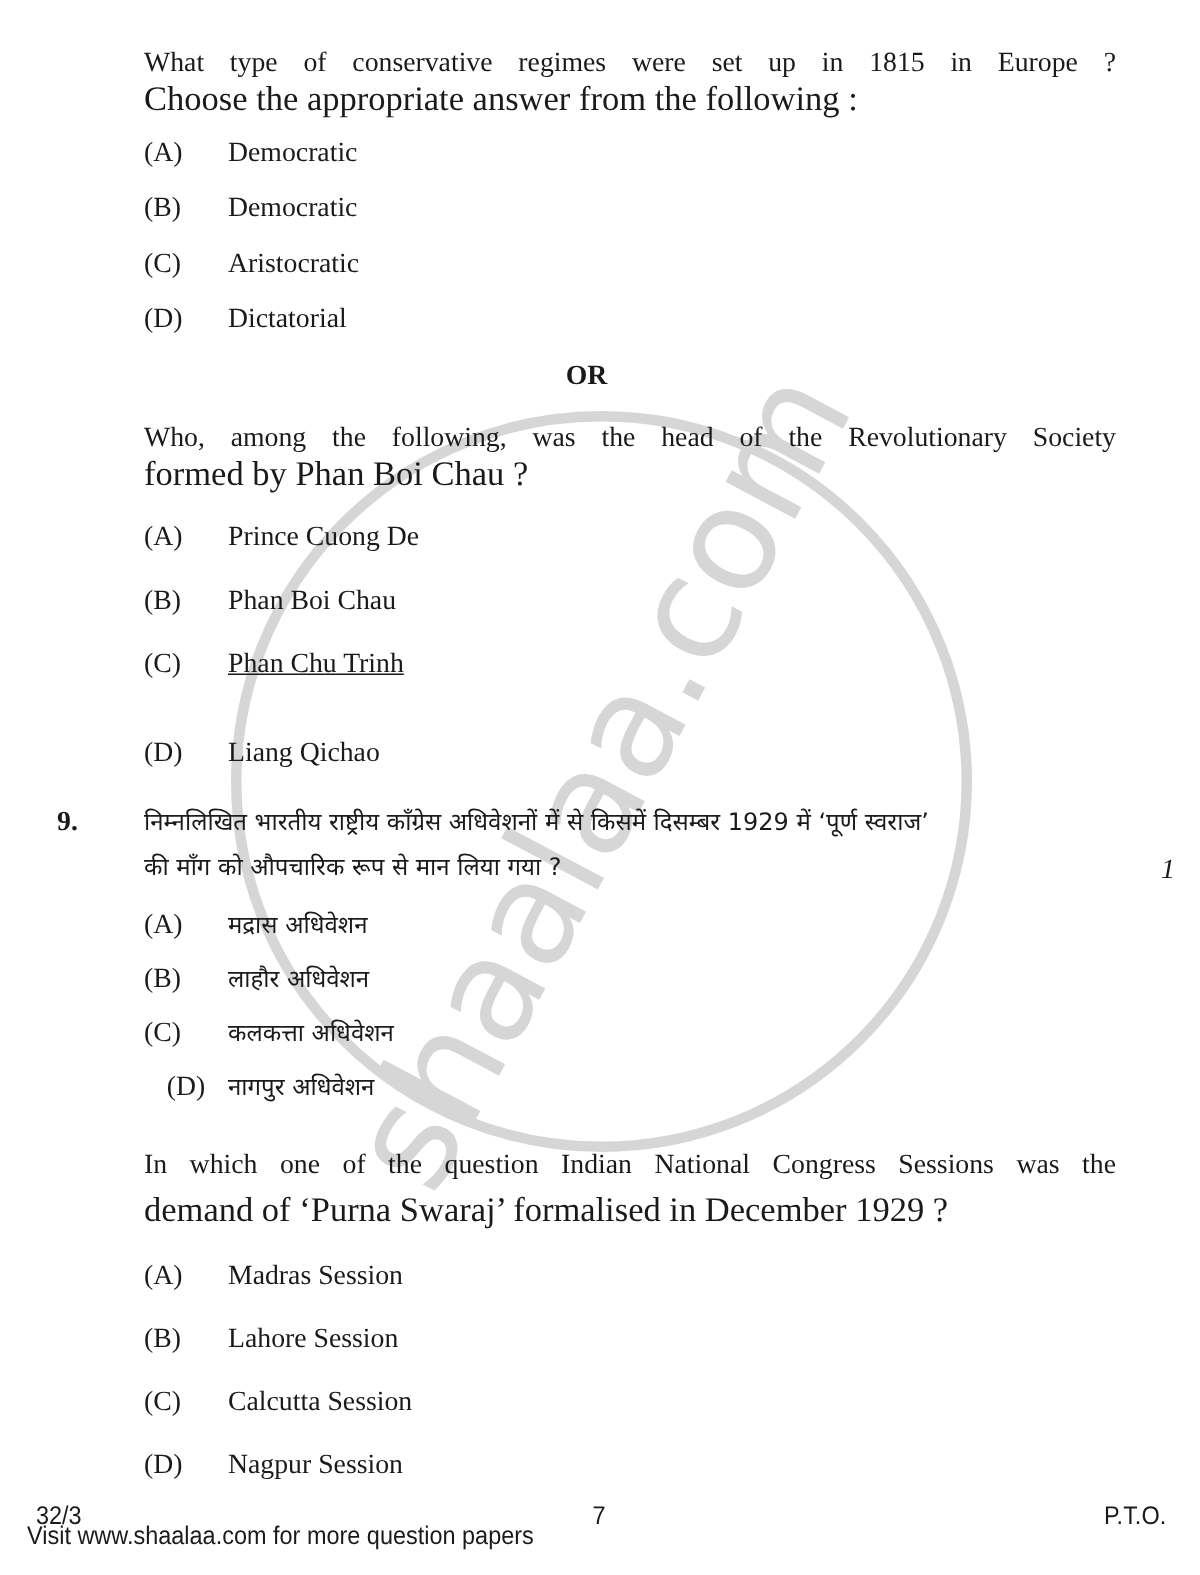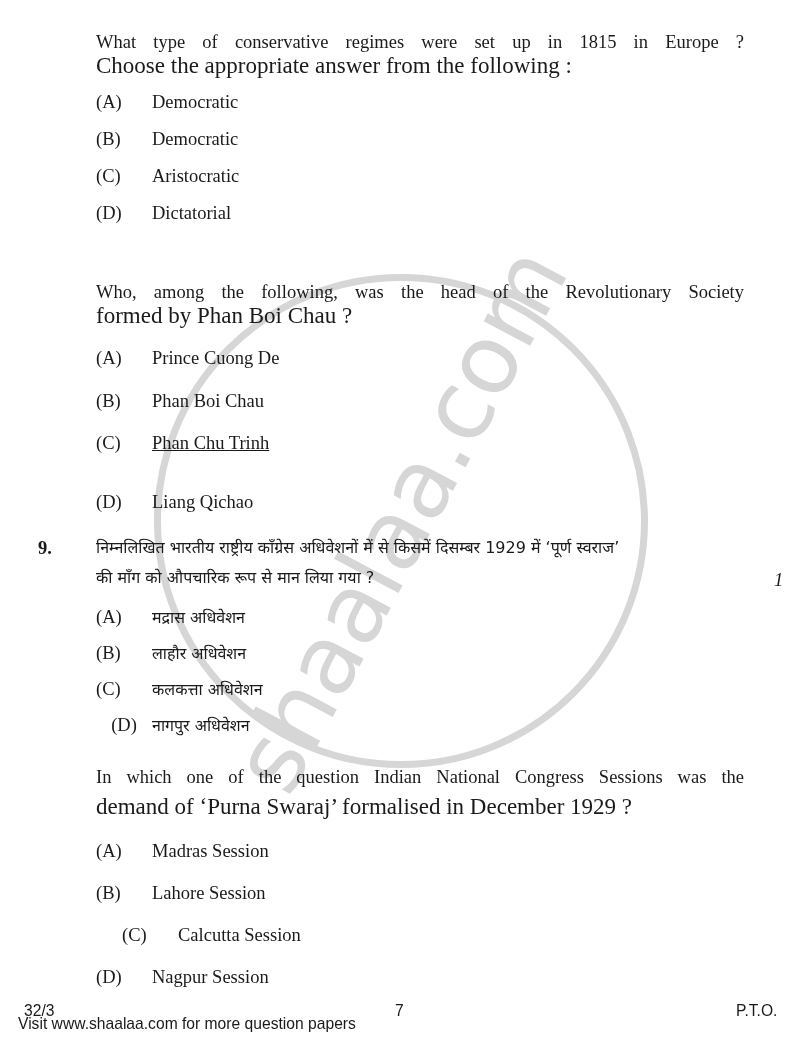--- a/index.html
+++ b/index.html
@@ -148,20 +148,21 @@
         <span class="lbl">(B)</span><span>Democratic</span>
       </div>
       <div class="opt" style="top:164px;">
         <span class="lbl">(C)</span><span>Aristocratic</span>
       </div>
       <div class="opt" style="top:201px;">
         <span class="lbl">(D)</span><span>Dictatorial</span>
       </div>
     </div>
 
+    <div class="or" style="top:239px;">OR</div>
 
     <div>
       <div class="justify" style="top:280px;">Who, among the following, was the head of the Revolutionary Society</div>
       <div class="line" style="left:96px; top:304px;">formed by Phan Boi Chau ?</div>
 
       <div class="opt" style="top:346px;">
         <span class="lbl">(A)</span><span>Prince Cuong De</span>
       </div>
       <div class="opt" style="top:389px;">
         <span class="lbl">(B)</span><span>Phan Boi Chau</span>
@@ -195,21 +196,21 @@
 
       <div class="justify" style="top:765px;">In which one of the question Indian National Congress Sessions was the</div>
       <div class="line" style="left:96px; top:795px;">demand of ‘Purna Swaraj’ formalised in December 1929 ?</div>
 
       <div class="opt" style="top:839px;">
         <span class="lbl">(A)</span><span>Madras Session</span>
       </div>
       <div class="opt" style="top:881px;">
         <span class="lbl">(B)</span><span>Lahore Session</span>
       </div>
-      <div class="opt" style="top:923px;margin-left:26px;">
+      <div class="opt" style="top:923px;">
         <span class="lbl">(C)</span><span>Calcutta Session</span>
       </div>
       <div class="opt" style="top:965px;">
         <span class="lbl">(D)</span><span>Nagpur Session</span>
       </div>
     </div>
 
     <div class="footer" style="left:24px; top:1002px;">32/3</div>
     <div class="footer" style="left:395px; top:1002px;">7</div>
     <div class="footer" style="left:736px; top:1002px;">P.T.O.</div>

